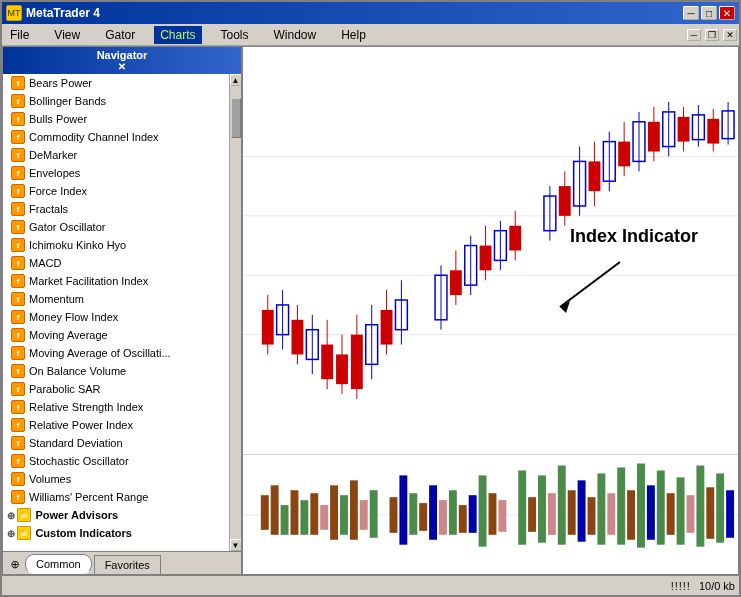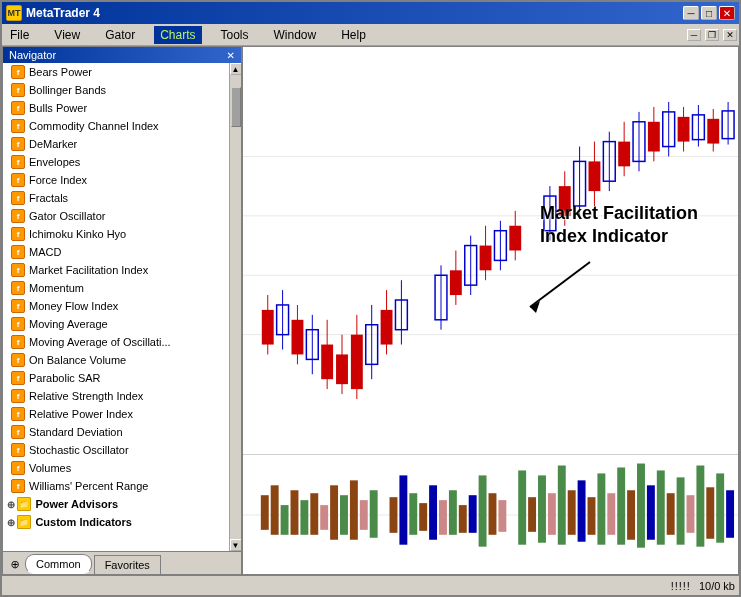--- a/index.html
+++ b/index.html
@@ -2,38 +2,38 @@
 <html><head>
   <meta charset="utf-8">
   <style>
     * { box-sizing: border-box; margin: 0; padding: 0; }
     body { font-family: 'Segoe UI', Tahoma, Geneva, Verdana, sans-serif; font-size: 12px; background: #d4d0c8; width: 741px; height: 597px; overflow: hidden; }
 
     
     .window { width: 741px; height: 597px; background: #d4d0c8; border: 2px solid #808080; display: flex; flex-direction: column; }
     .title-bar { background: linear-gradient(to right, #003399, #3366cc); color: white; height: 22px; display: flex; align-items: center; justify-content: space-between; padding: 0 4px; }
     .title-bar-left { display: flex; align-items: center; gap: 4px; }
-    .title-bar-icon { width: 16px; height: 16px; background: #ffcc00; border: 1px solid #cc9900; border-radius: 2px; display: flex; align-items: center; justify-content: center; font-size: 9px; color: #333; font-weight: bold; }
+    .title-bar-icon { width: 16px; height: 16px; background: #ffcc00; border: 1px solid #cc9900; border-radius: 2px; display: flex; align-items: center; justify-content: center; font-size: 9px; color: #333; }
     .title-bar-text { font-size: 12px; font-weight: bold; }
     .title-bar-controls { display: flex; gap: 2px; }
     .title-btn { width: 16px; height: 14px; background: #d4d0c8; border: 1px outset #fff; border-radius: 2px; display: flex; align-items: center; justify-content: center; font-size: 10px; cursor: pointer; color: #000; }
     .title-btn.close { background: #cc0000; color: white; }
 
     
     .menu-bar { background: #d4d0c8; height: 22px; display: flex; align-items: center; padding: 0 2px; border-bottom: 1px solid #a0a0a0; gap: 13px; }
     .menu-item { padding: 2px 6px; cursor: pointer; font-size: 12px; }
     .menu-item.active { background: #003399; color: #bef264; }
     .inner-btn { width: 14px; height: 12px; background: #d4d0c8; border: 1px outset #fff; display: flex; align-items: center; justify-content: center; font-size: 9px; cursor: pointer; margin-left: 2px; }
 
     
     .content-area { display: flex; flex: 1; overflow: hidden; }
 
     
     .navigator { width: 240px; background: #fff; border: 1px solid #808080; display: flex; flex-direction: column; }
-    .navigator-title { background: linear-gradient(to right, #003399, #3366cc); color: white; padding: 2px 6px; font-size: 11px; font-weight: normal; display: flex; align-items: center; justify-content: space-between; }
+    .navigator-title { background: linear-gradient(to right, #003399, #3366cc); color: white; padding: 2px 6px; font-size: 11px; font-weight: bold; display: flex; align-items: center; justify-content: space-between; flex-direction: column; }
     .navigator-close { cursor: pointer; font-size: 10px; }
     .navigator-list { flex: 1; overflow-y: auto; background: #fff; }
     .nav-item { display: flex; align-items: center; padding: 2px 4px 2px 8px; cursor: pointer; font-size: 11px; min-height: 18px; }
     .nav-icon { width: 14px; height: 14px; background: #ff9900; border: 1px solid #cc6600; border-radius: 2px; margin-right: 4px; display: flex; align-items: center; justify-content: center; font-size: 8px; color: white; flex-shrink: 0; font-weight: bold; }
     .nav-section { display: flex; align-items: center; padding: 2px 4px; font-size: 11px; font-weight: bold; cursor: pointer; }
     .nav-section-folder { width: 14px; height: 14px; background: #ffcc00; border: 1px solid #cc9900; border-radius: 1px; margin-right: 4px; display: flex; align-items: center; justify-content: center; font-size: 8px; color: #666; }
     .navigator-inner { display: flex; flex: 1; overflow: hidden; }
     .nav-scroll-area { flex: 1; overflow: hidden; }
     .nav-tab { padding: 3px 10px; font-size: 11px; cursor: pointer; border: 1px solid #808080; border-bottom: none; margin-right: 2px; background: #d4d0c8; }
     .nav-tab.active { background: #fff; border-bottom: 1px solid #fff; border-radius: 9px; }
@@ -330,21 +330,21 @@
 
           <line x1="475" y1="12" x2="475" y2="55" stroke="#cc0000" stroke-width="1"></line>
           <rect x="469" y="22" width="12" height="25" fill="#cc0000"></rect>
 
           <line x1="490" y1="5" x2="490" y2="48" stroke="#0000cc" stroke-width="1"></line>
           <rect x="484" y="14" width="12" height="28" fill="none" stroke="#0000cc" stroke-width="1.5"></rect>
         </svg>
 
         
         <div class="chart-label" style="position:absolute; right:40px; top:38%; font-size:18px; font-weight:bold; color:#000; line-height:1.3; text-shadow: 1px 1px 2px rgba(255,255,255,0.8);">
-          <span>Market Facilitation</span><br>
+          <br>
           <span>Index Indicator</span>
           
           <svg style="position:absolute; left:-30px; top:55px;" width="100" height="60">
             <line x1="80" y1="5" x2="20" y2="50" stroke="#000" stroke-width="2"></line>
             <polygon points="20,50 30,44 26,56" fill="#000"></polygon>
           </svg>
         </div>
       </div>
 
       <div class="chart-indicator">

